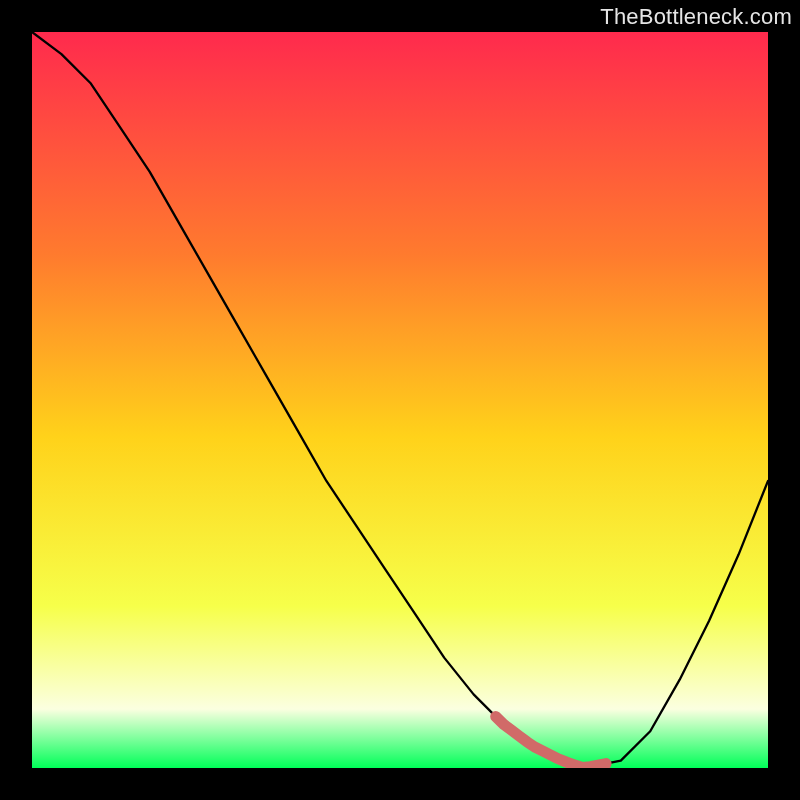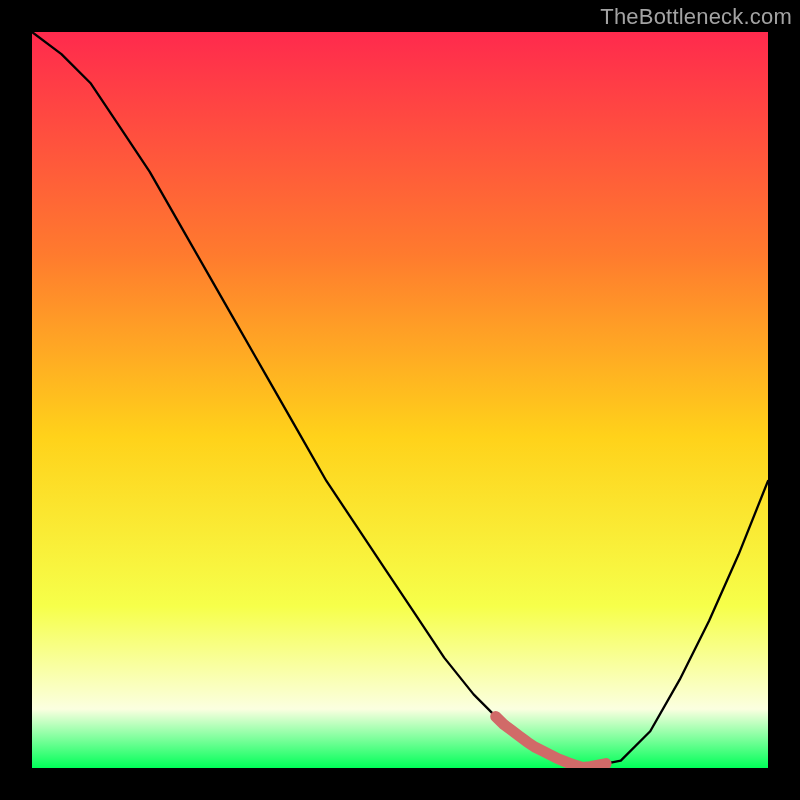--- a/index.html
+++ b/index.html
@@ -14,21 +14,21 @@
   .frame {
     position: relative;
     width: 800px;
     height: 800px;
     background: #000000;
   }
   .watermark {
     position: absolute;
     top: 4px;
     right: 8px;
-    color: #a3a3a3;
+    color: #e5e5e5;
     font-size: 22px;
     font-weight: 400;
     letter-spacing: 0.2px;
     z-index: 5;
   }
   .plot-wrap {
     position: absolute;
     left: 32px;
     top: 32px;
     width: 736px;

